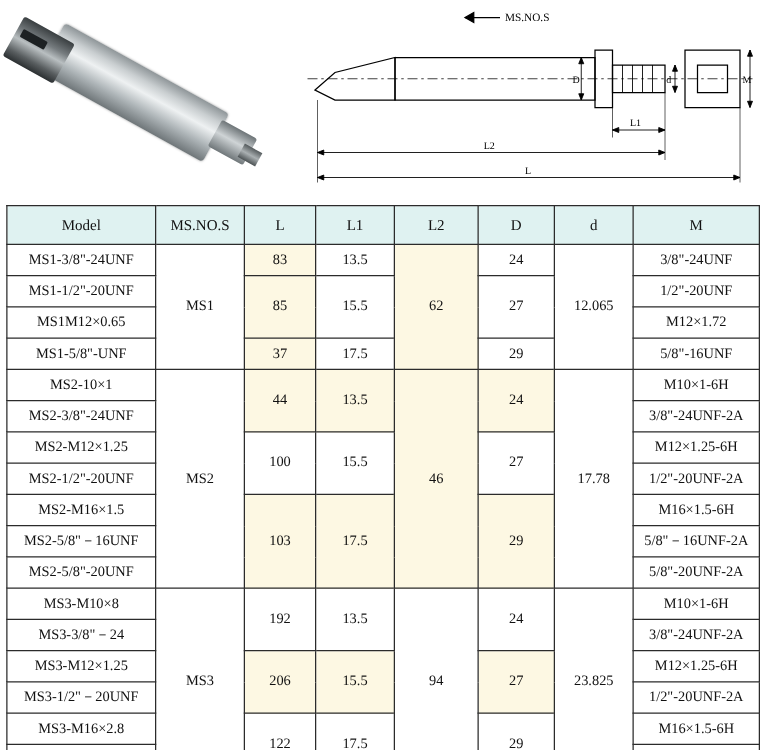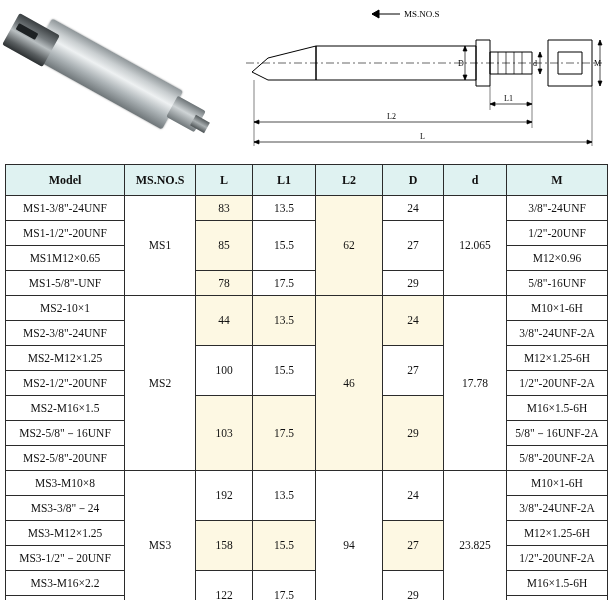--- a/index.html
+++ b/index.html
@@ -25,21 +25,21 @@
     text-align:center;
     vertical-align:middle;
     font-size:11.5px;
     padding:0;
     height:24px;
     line-height:1.05;
     font-family:"Liberation Serif", serif;
   }
   thead th{
     background:#dff2f1;
-    font-weight:bold;
+    font-weight:normal;
     font-size:12px;
     height:30px;
   }
   td.model{font-size:11.5px;}
   td.hl{background:#fdf8e3;margin-top:28px;}
   .c-model{width:118px;}
   .c-ms{width:70px;}
   .c-l{width:56px;}
   .c-l1{width:62px;}
   .c-l2{width:66px;}
@@ -216,25 +216,25 @@
         </tr>
         <tr>
           <td class="model">MS1-1/2"-20UNF</td>
           <td rowspan="2" class="hl">85</td>
           <td rowspan="2">15.5</td>
           <td rowspan="2">27</td>
           <td>1/2"-20UNF</td>
         </tr>
         <tr>
           <td class="model">MS1M12×0.65</td>
-          <td>M12×0.96</td>
+          <td>M12×1.72</td>
         </tr>
         <tr>
           <td class="model">MS1-5/8"-UNF</td>
-          <td class="hl">78</td>
+          <td class="hl">37</td>
           <td>17.5</td>
           <td>29</td>
           <td>5/8"-16UNF</td>
         </tr>
 
         <tr>
           <td class="model">MS2-10×1</td>
           <td rowspan="7">MS2</td>
           <td rowspan="2" class="hl">44</td>
           <td rowspan="2" class="hl">13.5</td>
@@ -283,31 +283,31 @@
           <td rowspan="2">24</td>
           <td rowspan="6">23.825</td>
           <td>M10×1-6H</td>
         </tr>
         <tr>
           <td class="model">MS3-3/8"－24</td>
           <td>3/8"-24UNF-2A</td>
         </tr>
         <tr>
           <td class="model">MS3-M12×1.25</td>
-          <td rowspan="2" class="hl">158</td>
+          <td rowspan="2" class="hl">206</td>
           <td rowspan="2" class="hl">15.5</td>
           <td rowspan="2" class="hl">27</td>
           <td>M12×1.25-6H</td>
         </tr>
         <tr>
           <td class="model">MS3-1/2"－20UNF</td>
           <td>1/2"-20UNF-2A</td>
         </tr>
         <tr>
-          <td class="model">MS3-M16×2.2</td>
+          <td class="model">MS3-M16×2.8</td>
           <td rowspan="2">122</td>
           <td rowspan="2">17.5</td>
           <td rowspan="2">29</td>
           <td>M16×1.5-6H</td>
         </tr>
         <tr>
           <td class="model">MS3-5/8"－16UNF</td>
           <td>5/8"－16UNF-2A</td>
         </tr>
 

